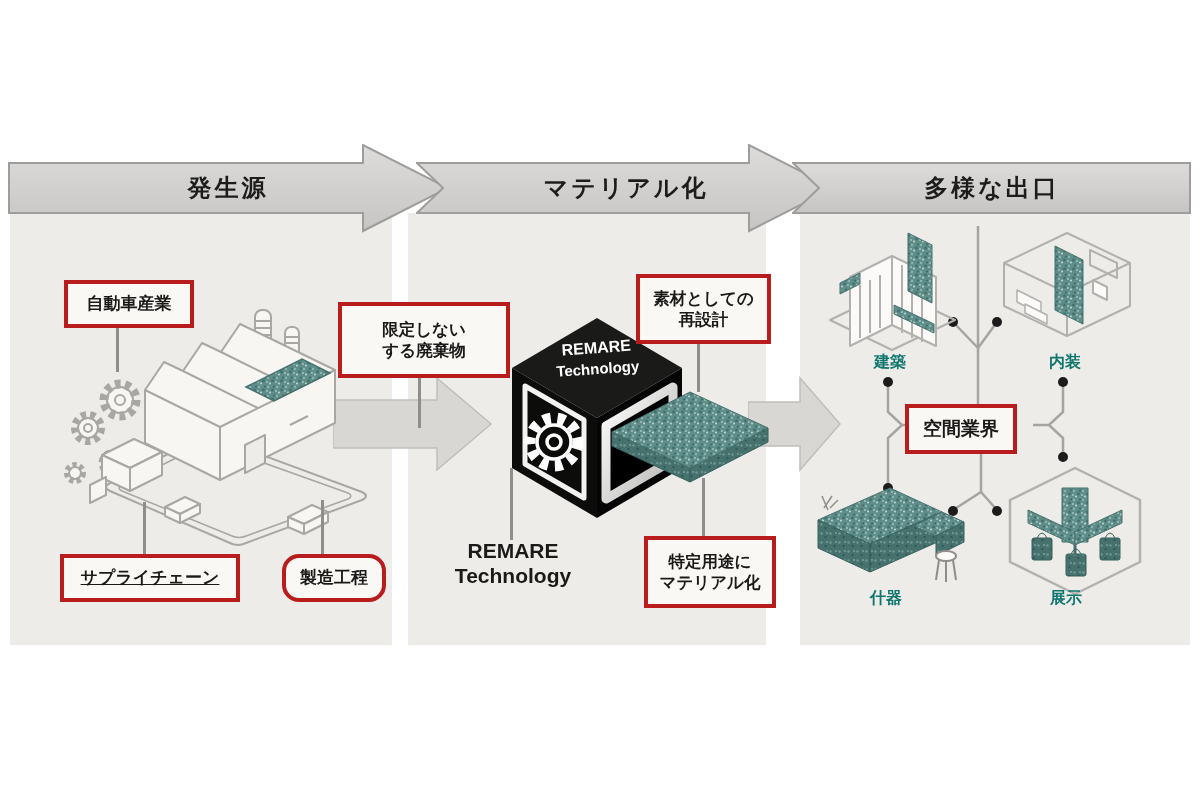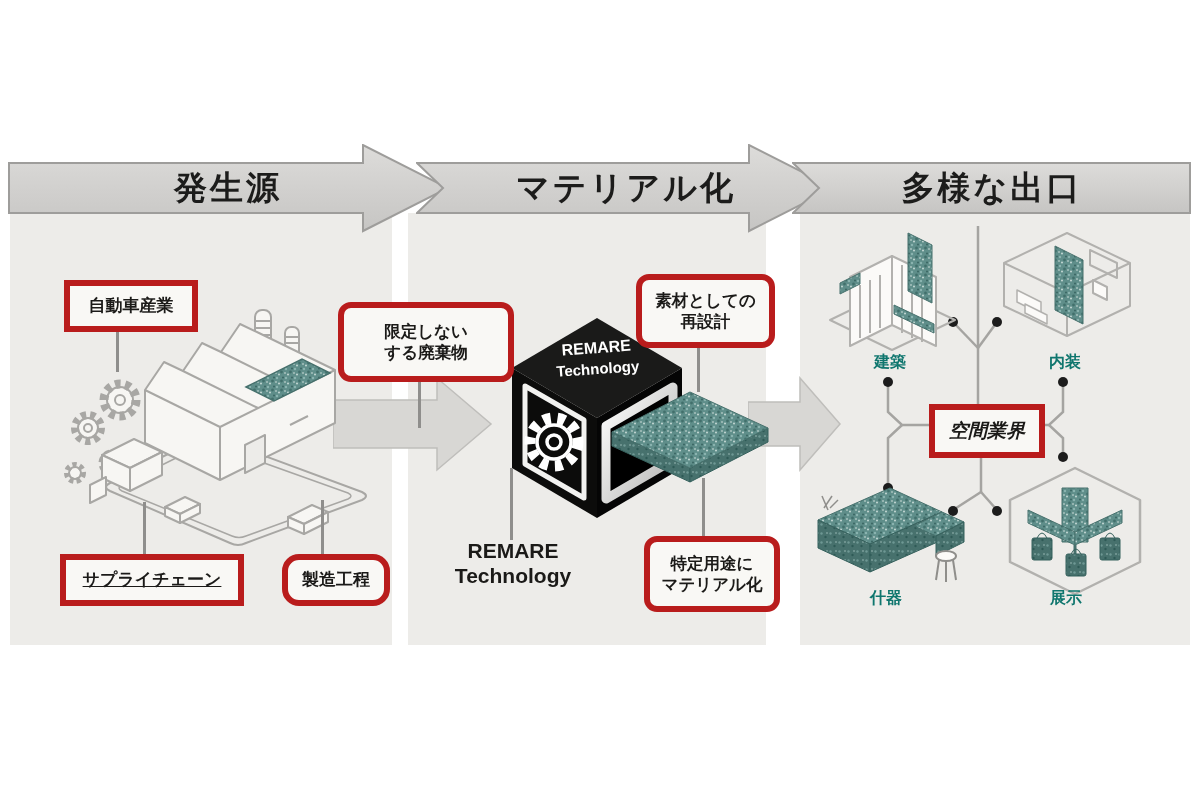--- a/index.html
+++ b/index.html
@@ -1,25 +1,25 @@
 <!DOCTYPE html>
 <html><head>
 <meta charset="utf-8">
 <style>
   html,body{margin:0;padding:0;}
   body{width:1200px;height:800px;position:relative;background:#ffffff;
        font-family:"Liberation Sans","DejaVu Sans",sans-serif;overflow:hidden;}
   .panel{position:absolute;top:213px;height:432px;background:#edece9;z-index:1;}
   .hdr-label{position:absolute;top:163px;height:50px;display:flex;align-items:center;justify-content:center;
-             font-size:33px;font-weight:bold;color:#1c1c1b;letter-spacing:3px;z-index:13;}
-  .box{position:absolute;background:#f9f8f5;border:6px solid #b91c1c;display:flex;flex-direction:column;
+             font-size:24px;font-weight:bold;color:#1c1c1b;letter-spacing:3px;z-index:13;}
+  .box{position:absolute;background:#f9f8f5;border:4px solid #b91c1c;display:flex;flex-direction:column;
        align-items:center;justify-content:center;font-weight:bold;color:#1b1a18;z-index:10;
        line-height:1.3;text-align:center;}
   .box.one{font-size:17px;}
-  .box.two{font-size:16.5px;border-radius:13px;}
+  .box.two{font-size:16.5px;}
   .vline{position:absolute;width:3px;background:#8f8e8c;z-index:9;}
   .sidelabel{position:absolute;font-size:16px;font-weight:bold;color:#0f766e;text-align:center;z-index:11;}
   svg{position:absolute;}
   .flow{z-index:5;}
   .hdr{z-index:12;}
   .icon{z-index:7;}
   .cube{z-index:8;}
   .cubetext{position:absolute;left:538px;top:338px;width:118px;text-align:center;color:#ffffff;
             font-weight:bold;z-index:9;transform:rotate(-4deg);line-height:1.3;}
   .cubetext .l1{font-size:16px;display:block;}
@@ -259,21 +259,21 @@
     <polygon points="98,52 112,59 112,72 98,65" fill="#fbfaf8"></polygon>
   </g>
   <polygon points="60,18 88,32 88,96 60,82" fill="url(#speck)" stroke="#47716d" stroke-width="1"></polygon>
   <g stroke="#b2b1ae" stroke-width="1.5" fill="#fbfaf8" stroke-linejoin="round">
     <polygon points="22,62 46,74 46,86 22,74"></polygon>
     <polygon points="30,76 52,87 52,96 30,85"></polygon>
   </g>
 </svg>
 <div class="sidelabel" style="left:1020px;top:352px;width:90px;">内装</div>
 
-<div class="box one" style="left:929px;top:404px;width:104px;height:42px;font-size:19px;z-index:20;font-style:italic;">
+<div class="box one" style="left:905px;top:404px;width:104px;height:42px;font-size:19px;z-index:20;">
   <span>空間業界</span>
 </div>
 
 <svg class="icon" style="left:810px;top:468px;" width="160" height="125" viewBox="0 0 160 125">
   <g>
     <polygon points="8,52 80,20 132,44 60,76" fill="url(#speck)" stroke="#47716d" stroke-width="1"></polygon>
     <polygon points="8,52 60,76 60,104 8,80" fill="url(#speckD)" stroke="#35605c" stroke-width="1"></polygon>
     <polygon points="60,76 132,44 132,72 60,104" fill="url(#speckD)" stroke="#35605c" stroke-width="1"></polygon>
     <polygon points="104,58 132,44 154,54 126,68" fill="url(#speck)" stroke="#47716d" stroke-width="1"></polygon>
     <polygon points="126,68 154,54 154,74 126,88" fill="url(#speckD)" stroke="#35605c" stroke-width="1"></polygon>

